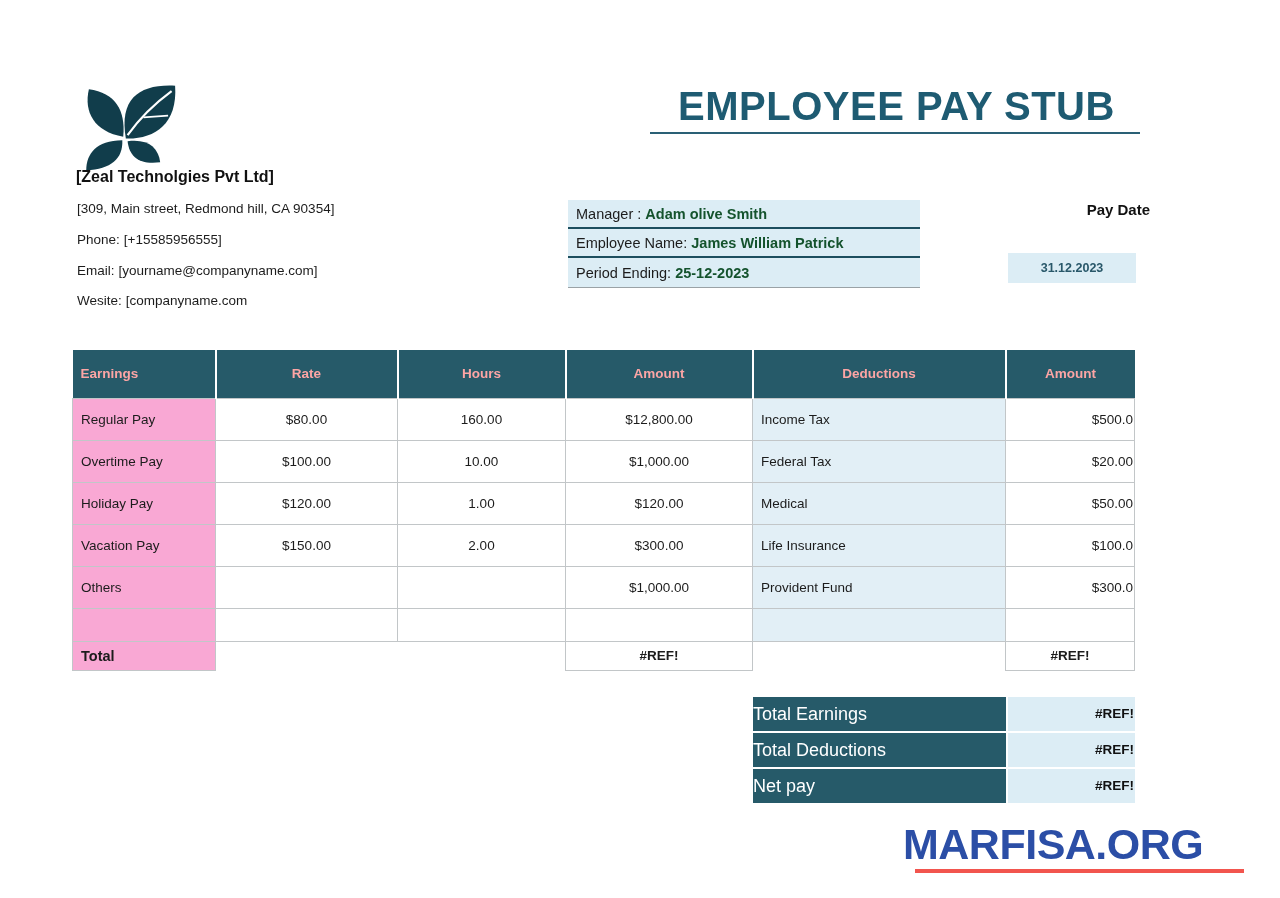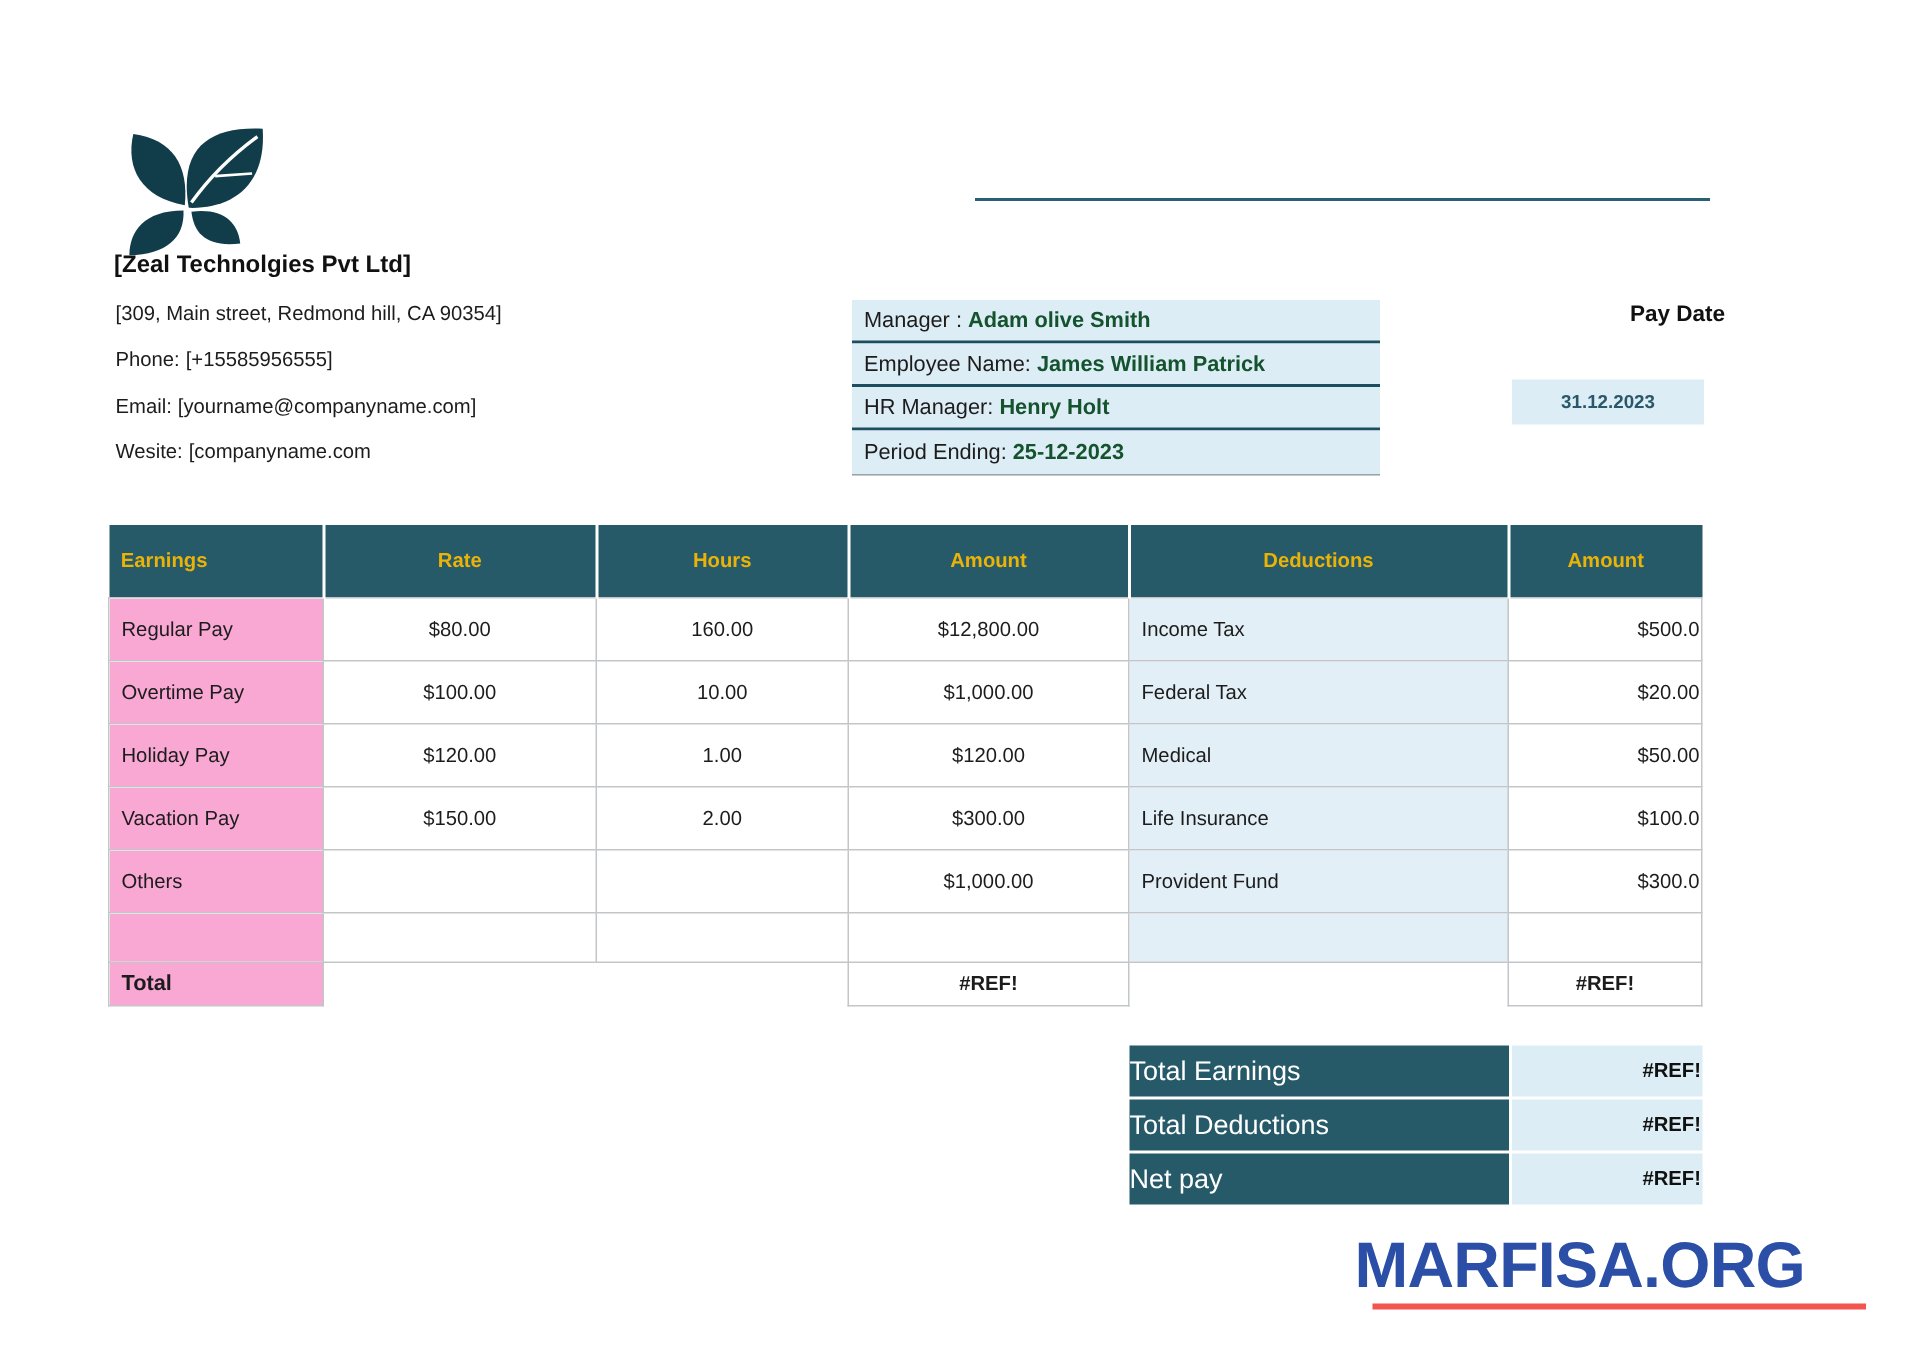--- a/index.html
+++ b/index.html
@@ -61,21 +61,21 @@
     font-size: 12.5px; font-weight: 700; color: #29586a; margin-top: 28px;
   }
 
   
   .paytable {
     position: absolute; left: 72px; top: 350px; width: 1062px;
     border-collapse: collapse; table-layout: fixed;
     font-size: 13.5px; color: #1c1c1c;
   }
   .paytable th {
-    background: #265a69; color: #eab308; font-size: 13.5px; font-weight: 700;
+    background: #265a69; color: #fca5a5; font-size: 13.5px; font-weight: 700;
     height: 48px; border-right: 2px solid #ffffff; vertical-align: middle;
   }
   .paytable th:last-child { border-right: none; }
   .paytable th.h-left { text-align: left; padding-left: 8px; }
   .paytable td {
     border: 1px solid #c2c6c8; height: 42px; vertical-align: middle;
     white-space: nowrap; overflow: hidden;
   }
   .paytable tr.row-empty td { height: 33px; }
   .paytable tr.row-total td { height: 29px; }
@@ -143,34 +143,33 @@
   <div class="contact-line line-phone">
     <span class="lbl">Phone:</span><span>[+15585956555]</span>
   </div>
   <div class="contact-line line-email">
     <span class="lbl">Email:</span><span>[yourname@companyname.com]</span>
   </div>
   <div class="contact-line line-website">
     <span class="lbl">Wesite:</span><span>[companyname.com</span>
   </div>
 
+  <div class="title-wrap">
+    <div class="doc-title">EMPLOYEE PAY STUB</div>
+  </div>
   <div class="title-underline"></div>
 
   <div class="info-box">
     <div class="info-row">
       <span>Manager :</span>
       <span class="val">Adam olive Smith</span>
     </div>
     <div class="info-row">
       <span>Employee Name:</span>
       <span class="val">James William Patrick</span>
-    </div>
-    <div class="info-row">
-      <span>HR Manager:</span>
-      <span class="val">Henry Holt</span>
     </div>
     <div class="info-row">
       <span>Period Ending:</span>
       <span class="val">25-12-2023</span>
     </div>
   </div>
 
   <div class="paydate-label">Pay Date</div>
   <div class="paydate-box">31.12.2023</div>
 

